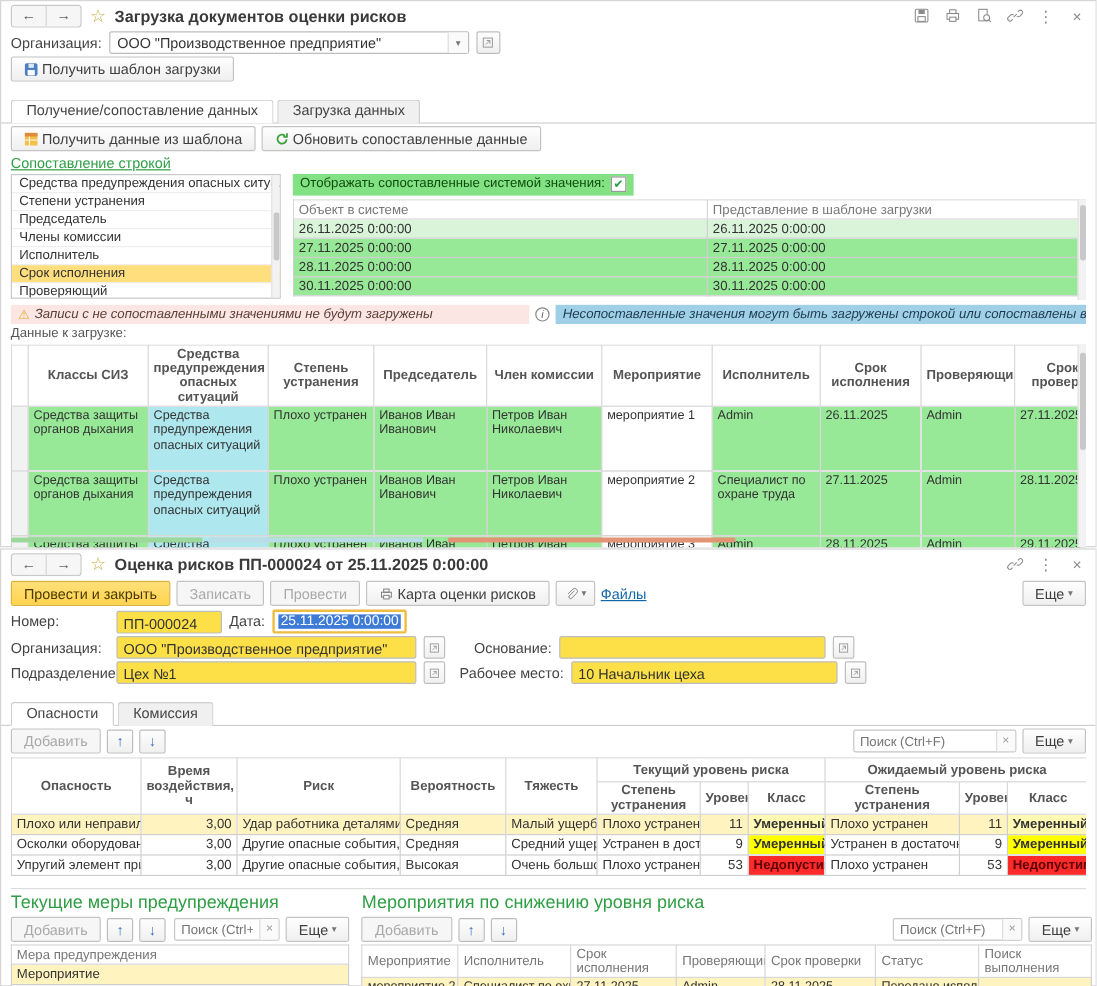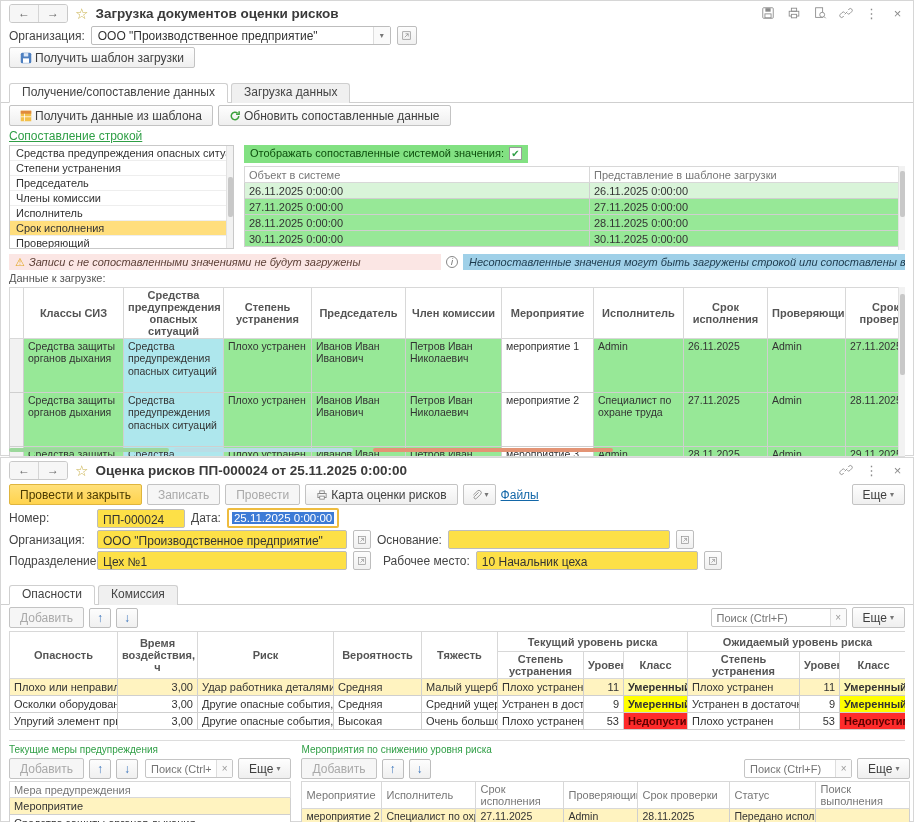--- a/index.html
+++ b/index.html
@@ -79,21 +79,21 @@
 #risk-wrap{margin:1px 8px 0 8px;height:110px;overflow:hidden;border-bottom:1px solid #ddd}
 #risk-table{width:898px}
 #risk-table th{height:20px}
 #risk-table td{height:17px}
 td.cls{font-weight:bold;text-align:center}
 td.cls-pale{background:#fff9b4!important}
 td.cls-yellow{background:#ffff00!important}
 td.cls-red{background:#ff2b2b!important;color:#5c0000}
 .sections{display:flex;gap:10px;padding:2px 8px 0 8px}
 .section{display:flex;flex-direction:column}
-.sec-title{color:#2f9e45;font-size:10px;padding:1px 0;white-space:nowrap}
+.sec-title{color:#2f9e45;font-size:15px;padding:1px 0;white-space:nowrap}
 .sec-toolbar{display:flex;align-items:center;gap:5px;padding:2px 0}
 #measures-table{width:282px}
 #measures-table th{font-weight:normal;color:#777;text-align:left;height:16px}
 #measures-table td{height:17px}
 #events-table{width:608px}
 #events-table th{font-weight:normal;color:#777;text-align:left;height:16px}
 #events-table td{height:15px;font-size:10.5px}
 .grow{flex:1}
 svg{display:block}
 </style>
@@ -432,21 +432,21 @@
       <label style="width:82px">Организация:</label>
       <div class="fieldbox" style="width:250px">
           <span class="grow">ООО "Производственное предприятие"</span>
         </div>
       <button class="sq-btn" style="width:18px;height:19px">
           <svg width="10" height="10" viewBox="0 0 16 16" fill="none" stroke="#888">
             <rect x="2.5" y="2.5" width="11" height="11"></rect>
             <path d="M5.5 10.5l5-5M10.5 5.5h-4m4 0v4"></path>
           </svg>
         </button>
-      <label style="">Основание:</label>
+      <label style="margin-left:18px">Основание:</label>
       <div class="fieldbox" style="width:222px">
           <span class="grow"></span>
         </div>
       <button class="sq-btn" style="width:18px;height:19px">
           <svg width="10" height="10" viewBox="0 0 16 16" fill="none" stroke="#888">
             <rect x="2.5" y="2.5" width="11" height="11"></rect>
             <path d="M5.5 10.5l5-5M10.5 5.5h-4m4 0v4"></path>
           </svg>
         </button>
     </div>

